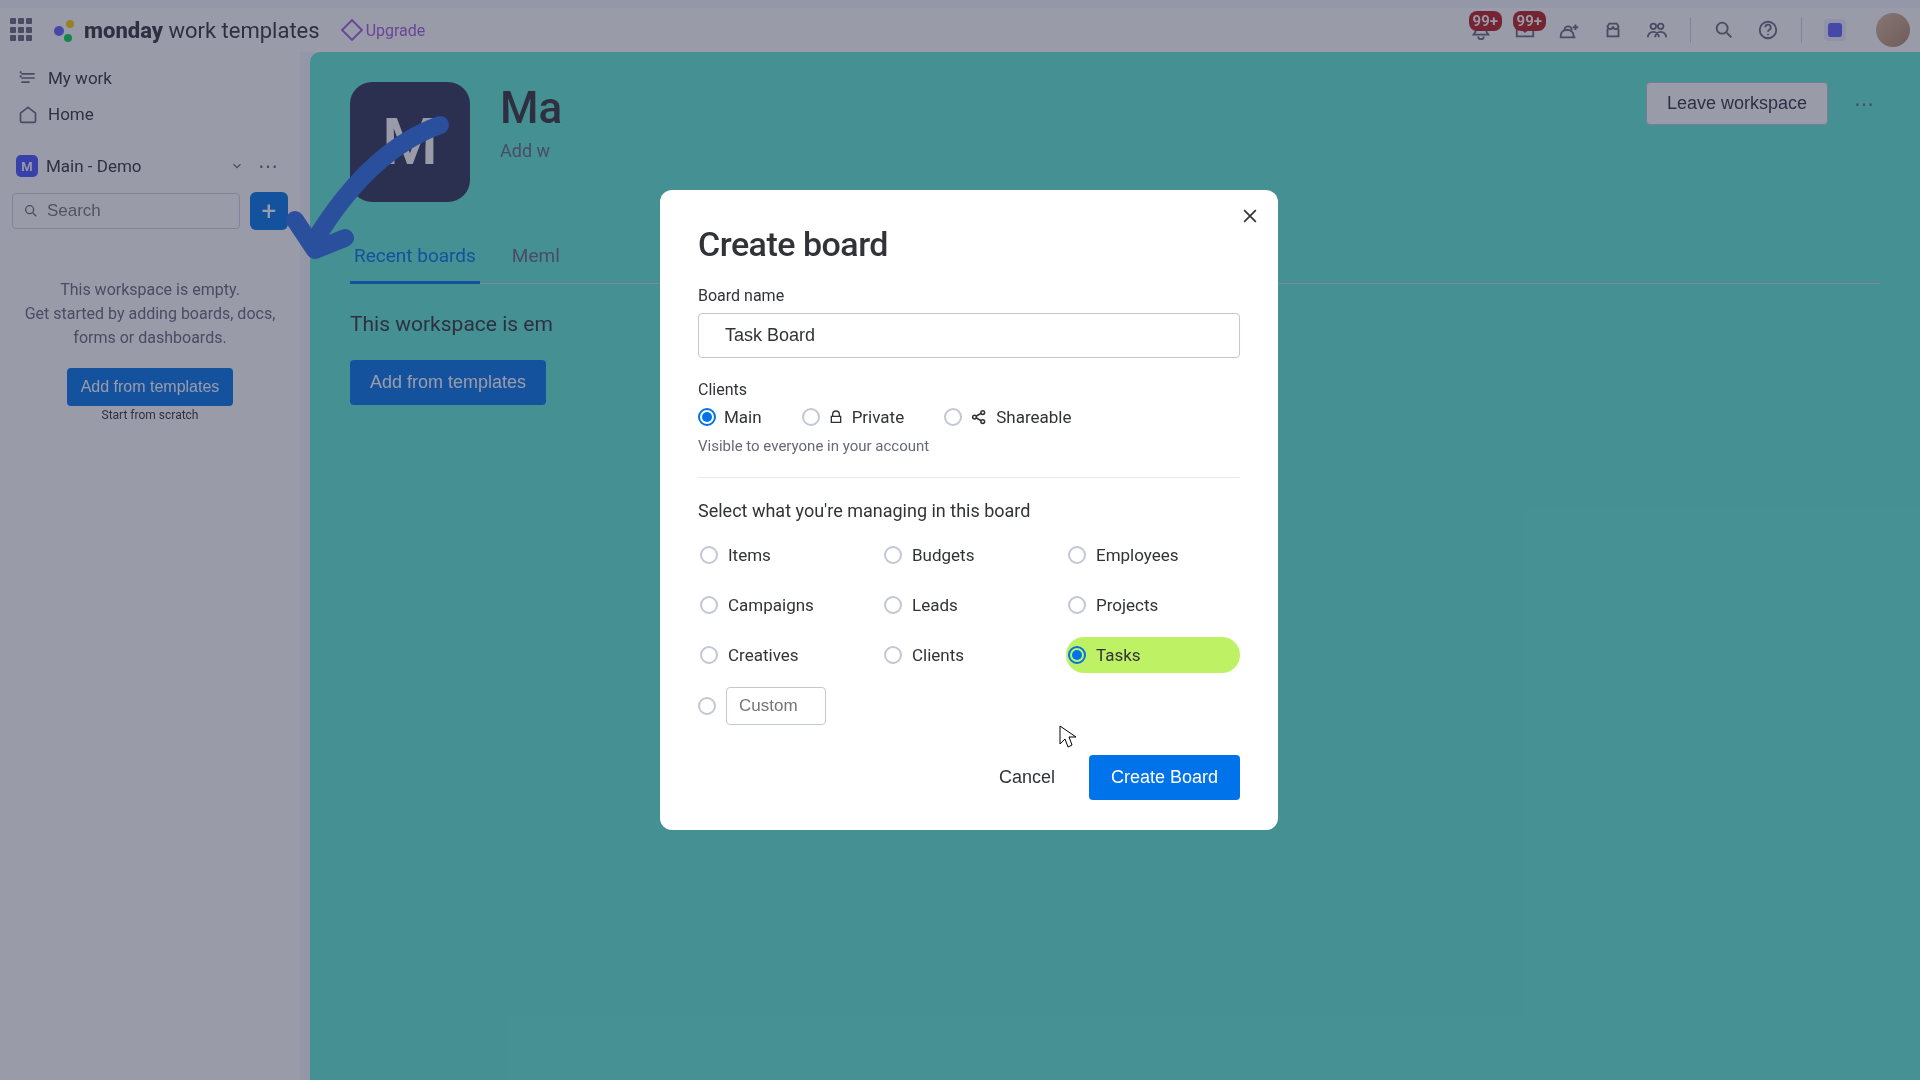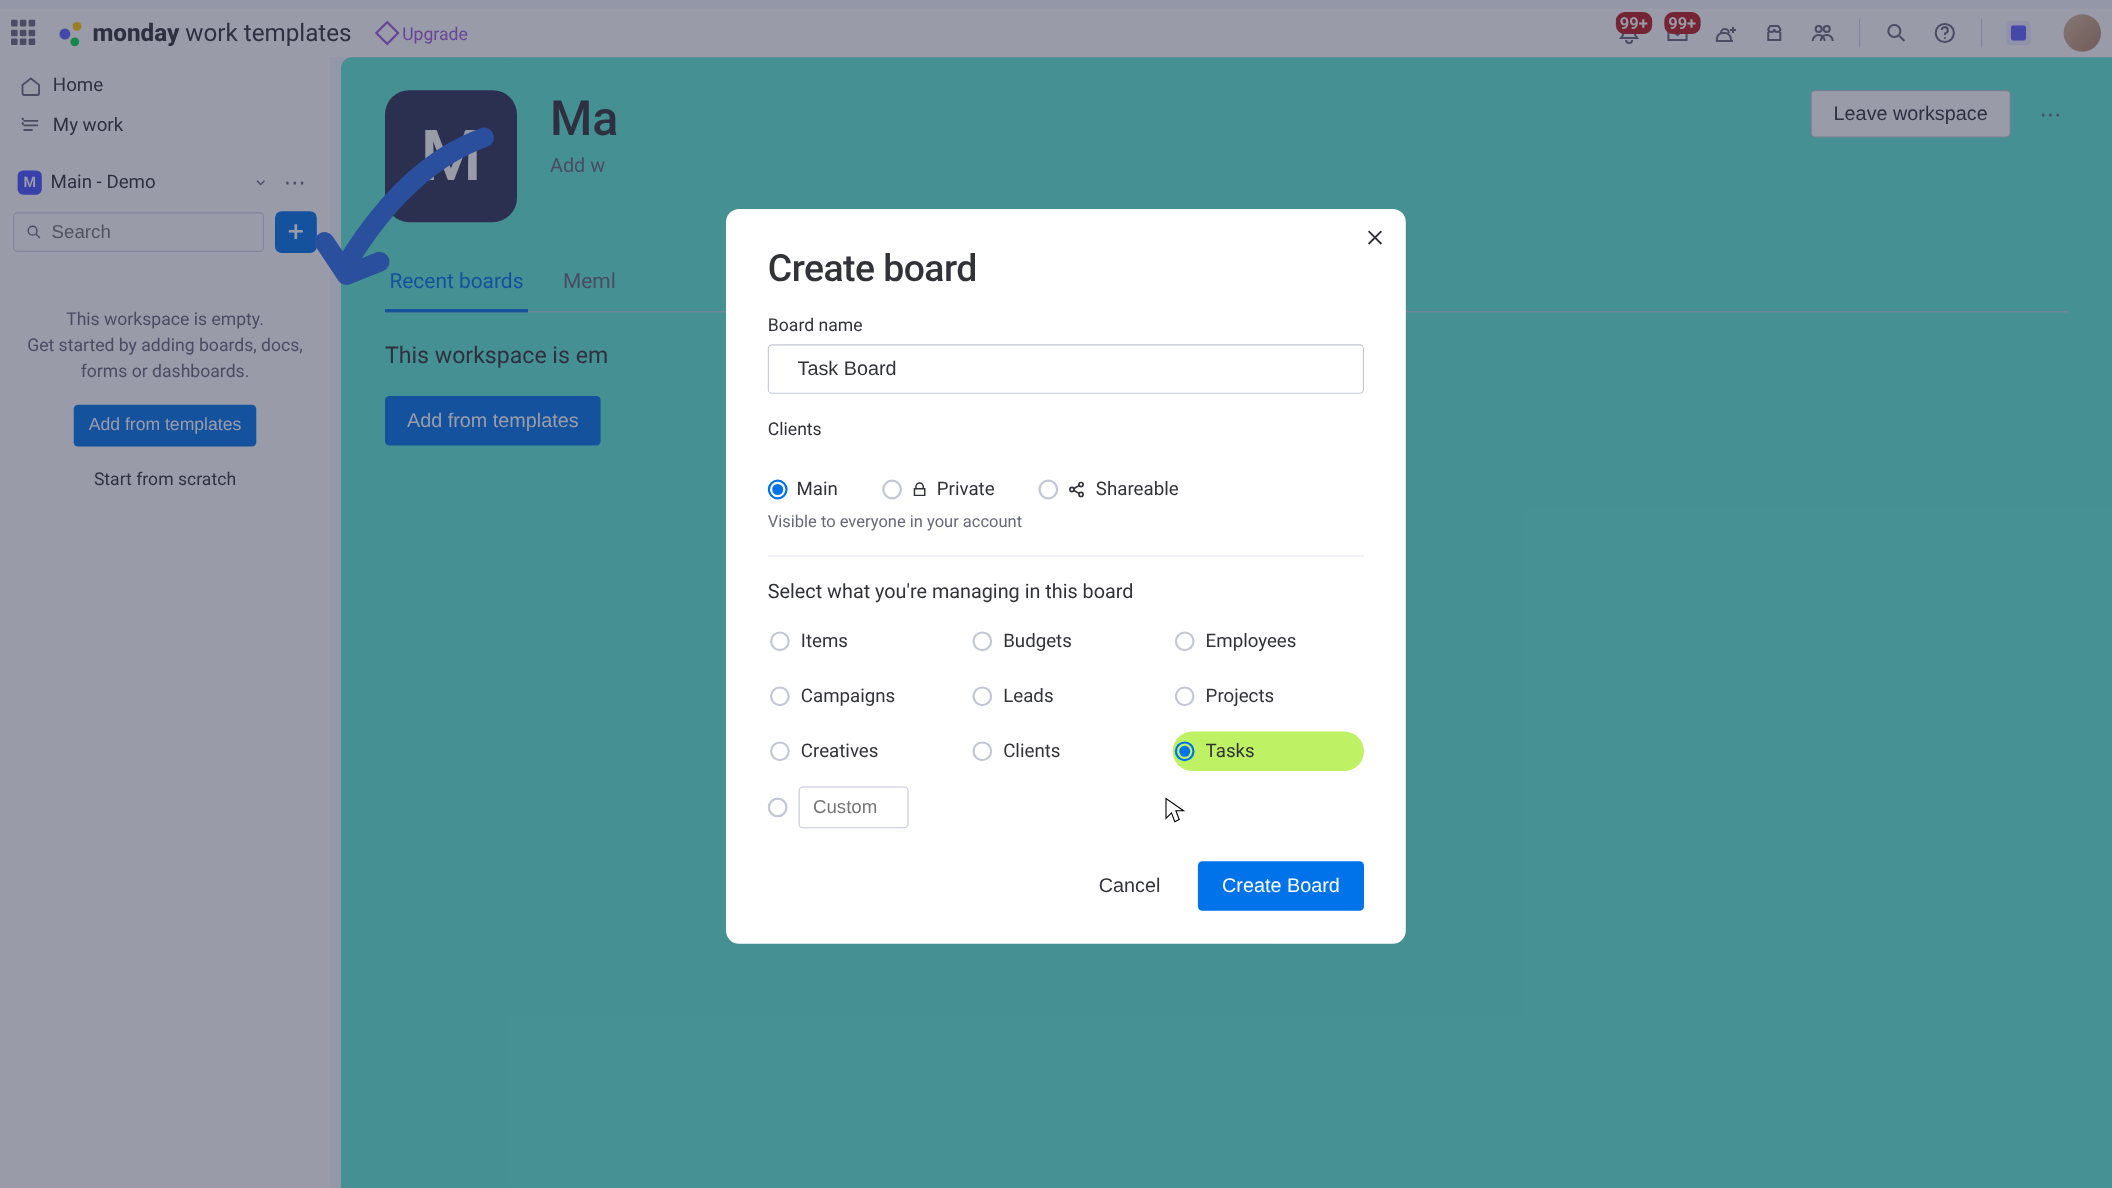--- a/index.html
+++ b/index.html
@@ -28,21 +28,21 @@
   .ws-badge { width:22px; height:22px; border-radius:5px; background:#4353ff; color:#fff; font-size:13px; display:flex; align-items:center; justify-content:center; font-weight:600; }
   .ws-name { font-size:17px; flex:1; }
   .chev-down { width:14px; height:14px; }
   .dots { font-size:20px; color:#676879; padding:0 6px; cursor:pointer; }
   .search-row { display:flex; align-items:center; gap:10px; margin-top:6px; }
   .search-box { flex:1; display:flex; align-items:center; gap:8px; border:1px solid #d0d4e4; border-radius:4px; padding:7px 10px; color:#676879; }
   .search-box input { border:none; outline:none; font-size:17px; width:100%; color:#323338; }
   .add-btn { width:38px; height:38px; border-radius:6px; background:#0073ea; color:#fff; display:flex; align-items:center; justify-content:center; font-size:26px; cursor:pointer; }
   .empty-msg { text-align:center; color:#676879; font-size:16px; line-height:1.5; margin-top:48px; padding:0 8px; }
   .tpl-btn { background:#0073ea; color:#fff; border:none; border-radius:4px; padding:10px 14px; font-size:16px; cursor:pointer; margin-top:18px; }
-  .scratch { margin-top:18px; color:#323338; font-size:16px; cursor:pointer; }
+  .scratch { color:#323338; font-size:12px; cursor:pointer; }
   
   .main-area { position:absolute; top:52px; left:310px; right:0; bottom:0; background:#5eead4; border-top-left-radius:10px; padding:30px 40px; }
   .ws-big-badge { width:120px; height:120px; border-radius:22px; background:#2c3356; color:#fff; font-size:64px; display:flex; align-items:center; justify-content:center; font-weight:500; }
   .ws-title { font-size:44px; font-weight:500; color:#323338; margin-left:30px; }
   .ws-header-row { display:flex; align-items:flex-start; }
   .ws-header-right { margin-left:auto; display:flex; align-items:center; gap:20px; }
   .leave-btn { border:1px solid #c3c6d4; background:#fff; padding:10px 20px; border-radius:4px; color:#323338; font-size:18px; cursor:pointer; }
   .ws-sub { color:#676879; font-size:18px; margin-left:30px; margin-top:6px; }
   .tabs { display:flex; gap:28px; margin-top:34px; border-bottom:1px solid #d0d4e4; }
   .tab { padding:8px 4px 14px; font-size:19px; color:#676879; cursor:pointer; }
@@ -54,21 +54,21 @@
   
   .dim { position:absolute; inset:0; background:rgba(41,47,76,0.48); }
   
   .modal { position:absolute; top:190px; left:660px; width:618px; background:#fff; border-radius:12px; padding:34px 38px 30px; }
   .modal h1 { font-size:34px; font-weight:500; letter-spacing:-0.5px; margin-bottom:22px; }
   .close-x { position:absolute; top:16px; right:18px; font-size:24px; color:#323338; cursor:pointer; background:none; border:none; }
   .label { font-size:16px; color:#323338; margin-bottom:8px; }
   .name-input { width:100%; border:1px solid #c3c6d4; border-radius:4px; padding:11px 26px; font-size:18px; color:#323338; outline:none; }
   .section { margin-top:22px; }
   .privacy-row { display:flex; gap:40px; margin-top:8px; align-items:center; }
-  .radio-opt { display:flex; align-items:center; gap:8px; font-size:17px; cursor:pointer;margin-top:28px; }
+  .radio-opt { display:flex; align-items:center; gap:8px; font-size:17px; cursor:pointer; }
   .radio { width:18px; height:18px; border:2px solid #c3c6d4; border-radius:50%; display:inline-flex; align-items:center; justify-content:center; }
   .radio.sel { border-color:#0073ea; }
   .radio.sel::after { content:''; width:10px; height:10px; background:#0073ea; border-radius:50%; }
   .privacy-hint { font-size:15px; color:#676879; margin-top:10px; }
   .divider { height:1px; background:#e6e9ef; margin-top:22px; }
   .manage-label { font-size:18px; color:#323338; margin-top:22px; }
   .manage-grid { display:grid; grid-template-columns: repeat(3, 1fr); column-gap:10px; row-gap:14px; margin-top:16px; }
   .manage-opt { display:flex; align-items:center; gap:10px; font-size:17px; cursor:pointer; padding:8px 10px 8px 2px; border-radius:22px; }
   .manage-opt.sel { background:#bef264; }
   .custom-row { display:flex; align-items:center; gap:10px; margin-top:14px; }
@@ -149,29 +149,29 @@
           <rect width="10" height="10" rx="2" fill="#6161ff"></rect>
         </svg>
     </div>
     <div class="avatar"></div>
   </div>
 </div>
 
 <div class="left-nav">
   <div class="nav-row">
     <svg width="20" height="20" viewBox="0 0 24 24">
+        <path fill="none" stroke="#676879" stroke-width="2" d="M4 7h16M4 12h16M4 17h10M4 4l-1 1 1 1M4 9l-1 1 1 1"></path>
+      </svg>
+    <span>My work</span>
+  </div>
+  <div class="nav-row">
+    <svg width="20" height="20" viewBox="0 0 24 24">
         <path fill="none" stroke="#676879" stroke-width="2" d="M3 11l9-7 9 7v9a2 2 0 0 1-2 2H5a2 2 0 0 1-2-2z"></path>
       </svg>
     <span>Home</span>
-  </div>
-  <div class="nav-row">
-    <svg width="20" height="20" viewBox="0 0 24 24">
-        <path fill="none" stroke="#676879" stroke-width="2" d="M4 7h16M4 12h16M4 17h10M4 4l-1 1 1 1M4 9l-1 1 1 1"></path>
-      </svg>
-    <span>My work</span>
   </div>
 
   <div class="ws-row">
     <span class="ws-badge">M</span>
     <span class="ws-name">Main - Demo</span>
     <svg class="chev-down" viewBox="0 0 24 24">
         <path fill="none" stroke="#676879" stroke-width="2" d="M6 9l6 6 6-6"></path>
       </svg>
     <span class="dots">⋯</span>
   </div>

